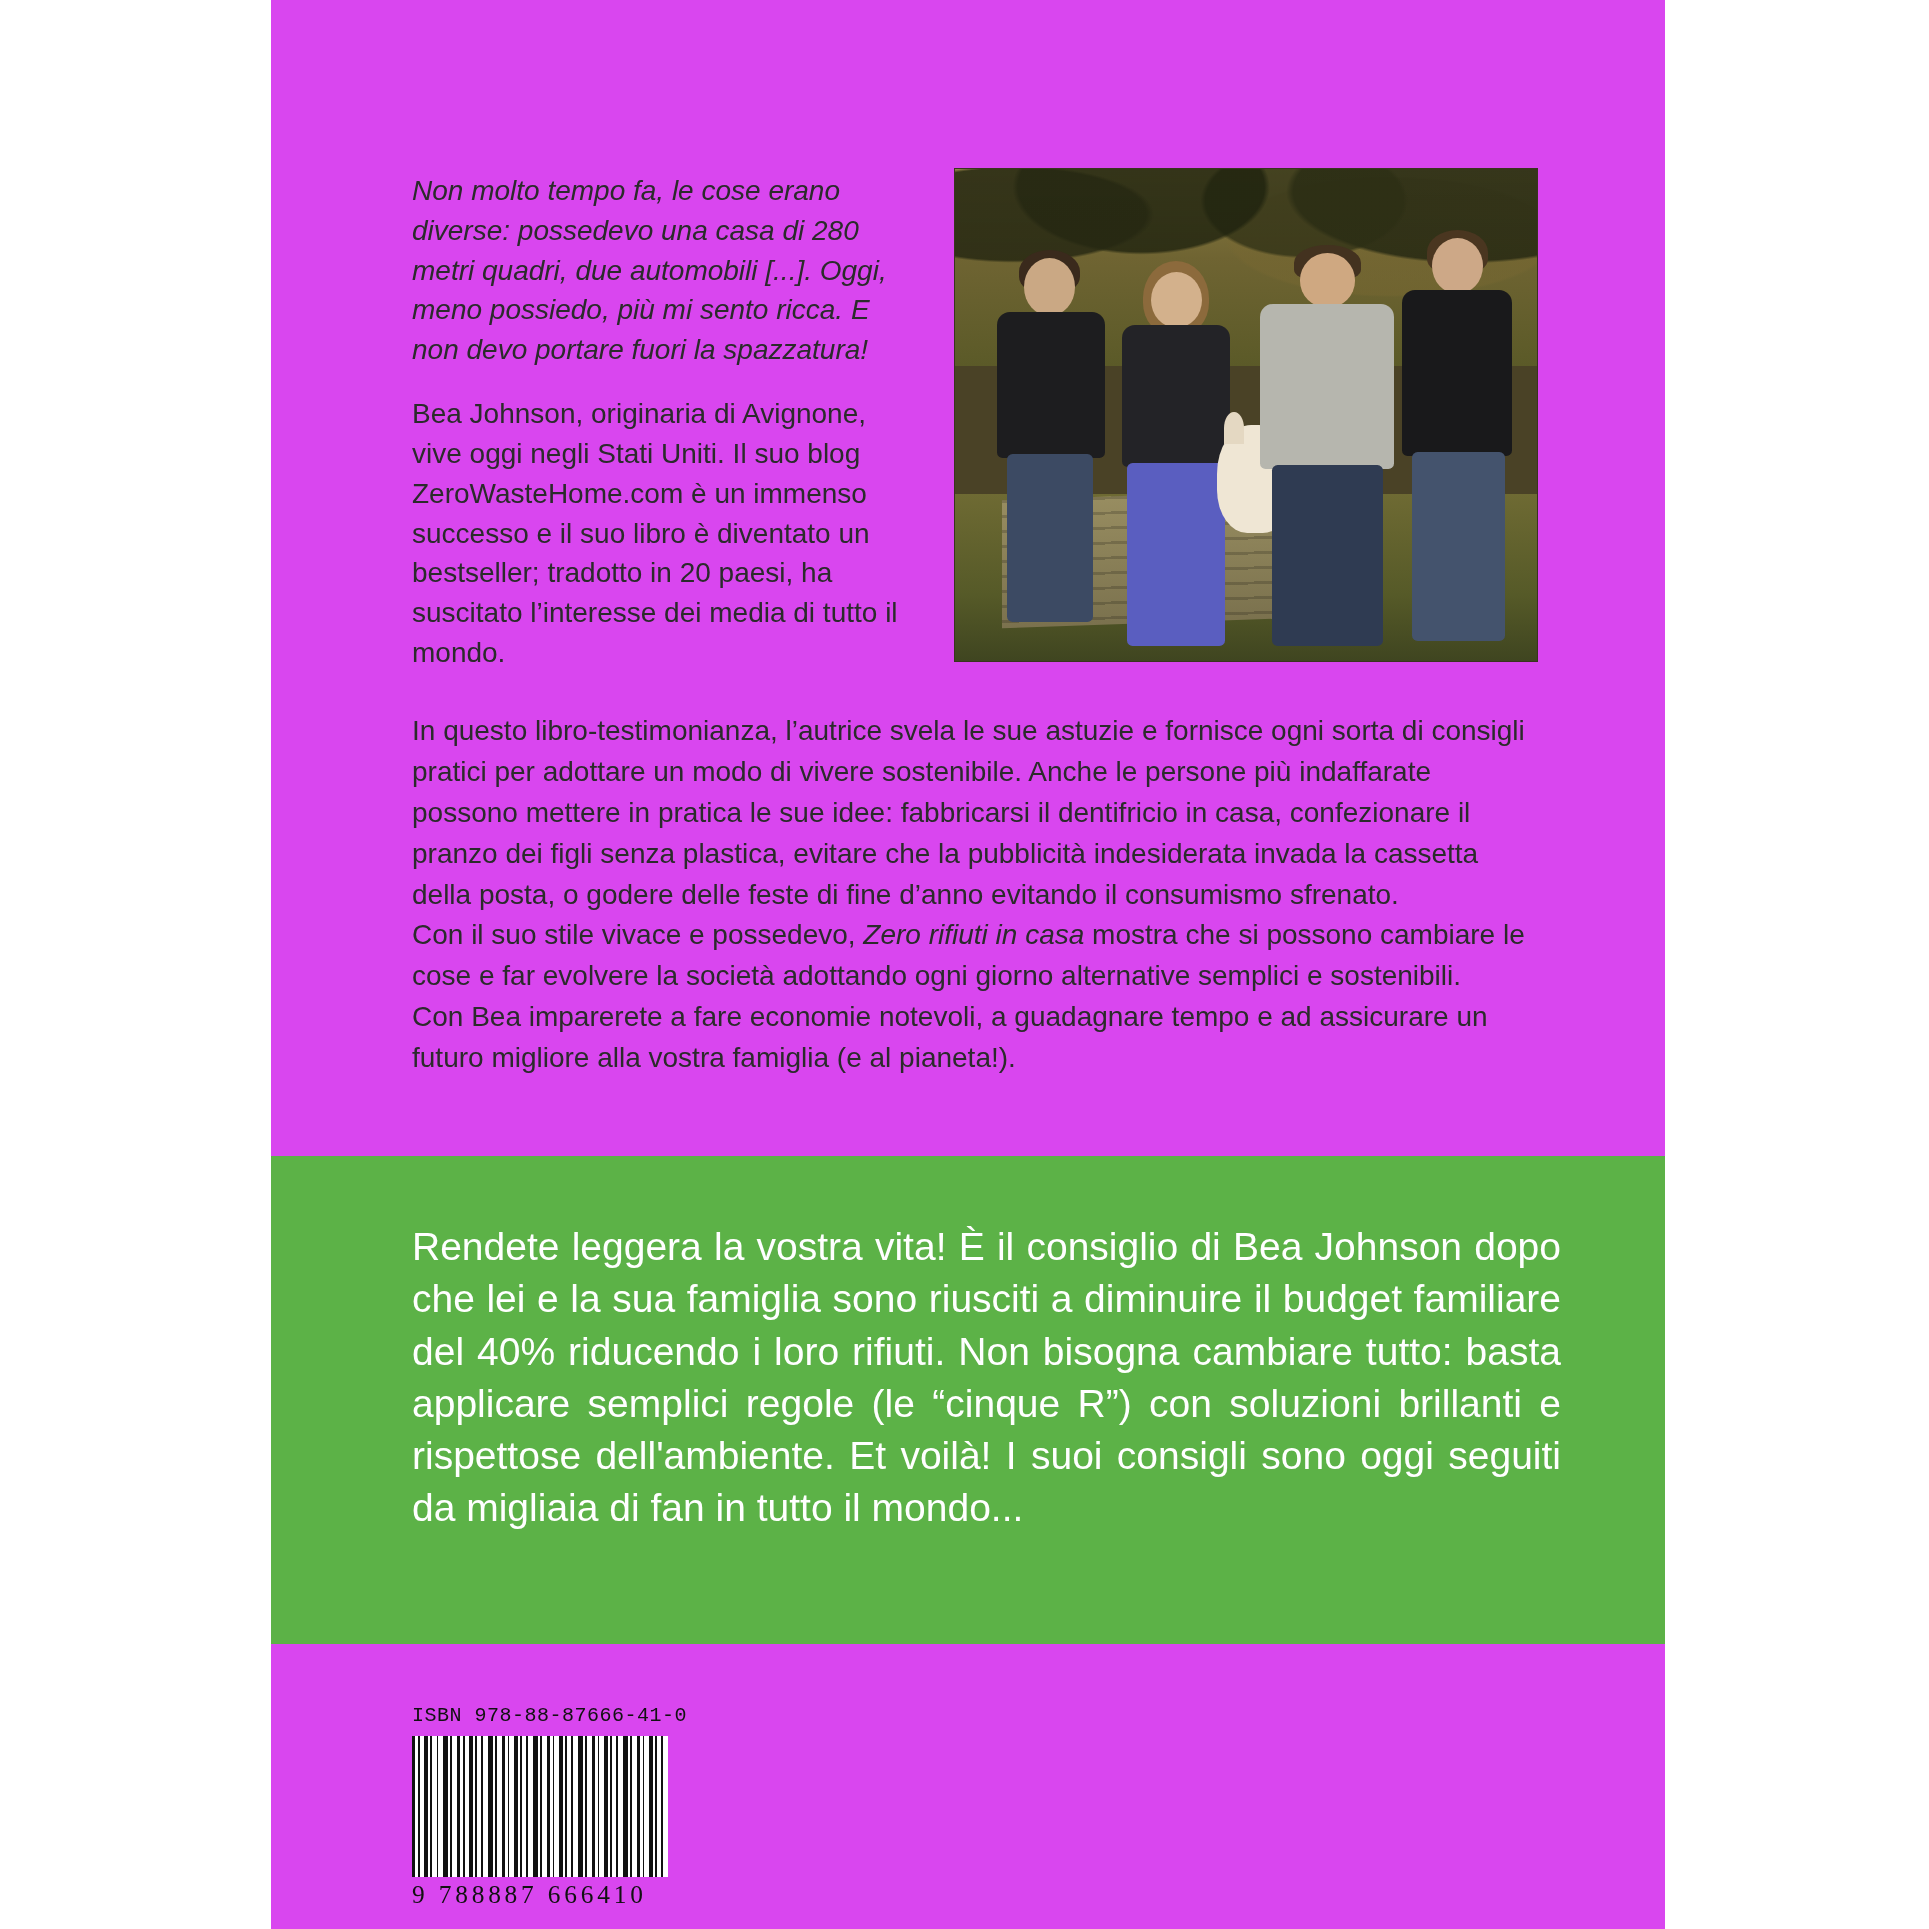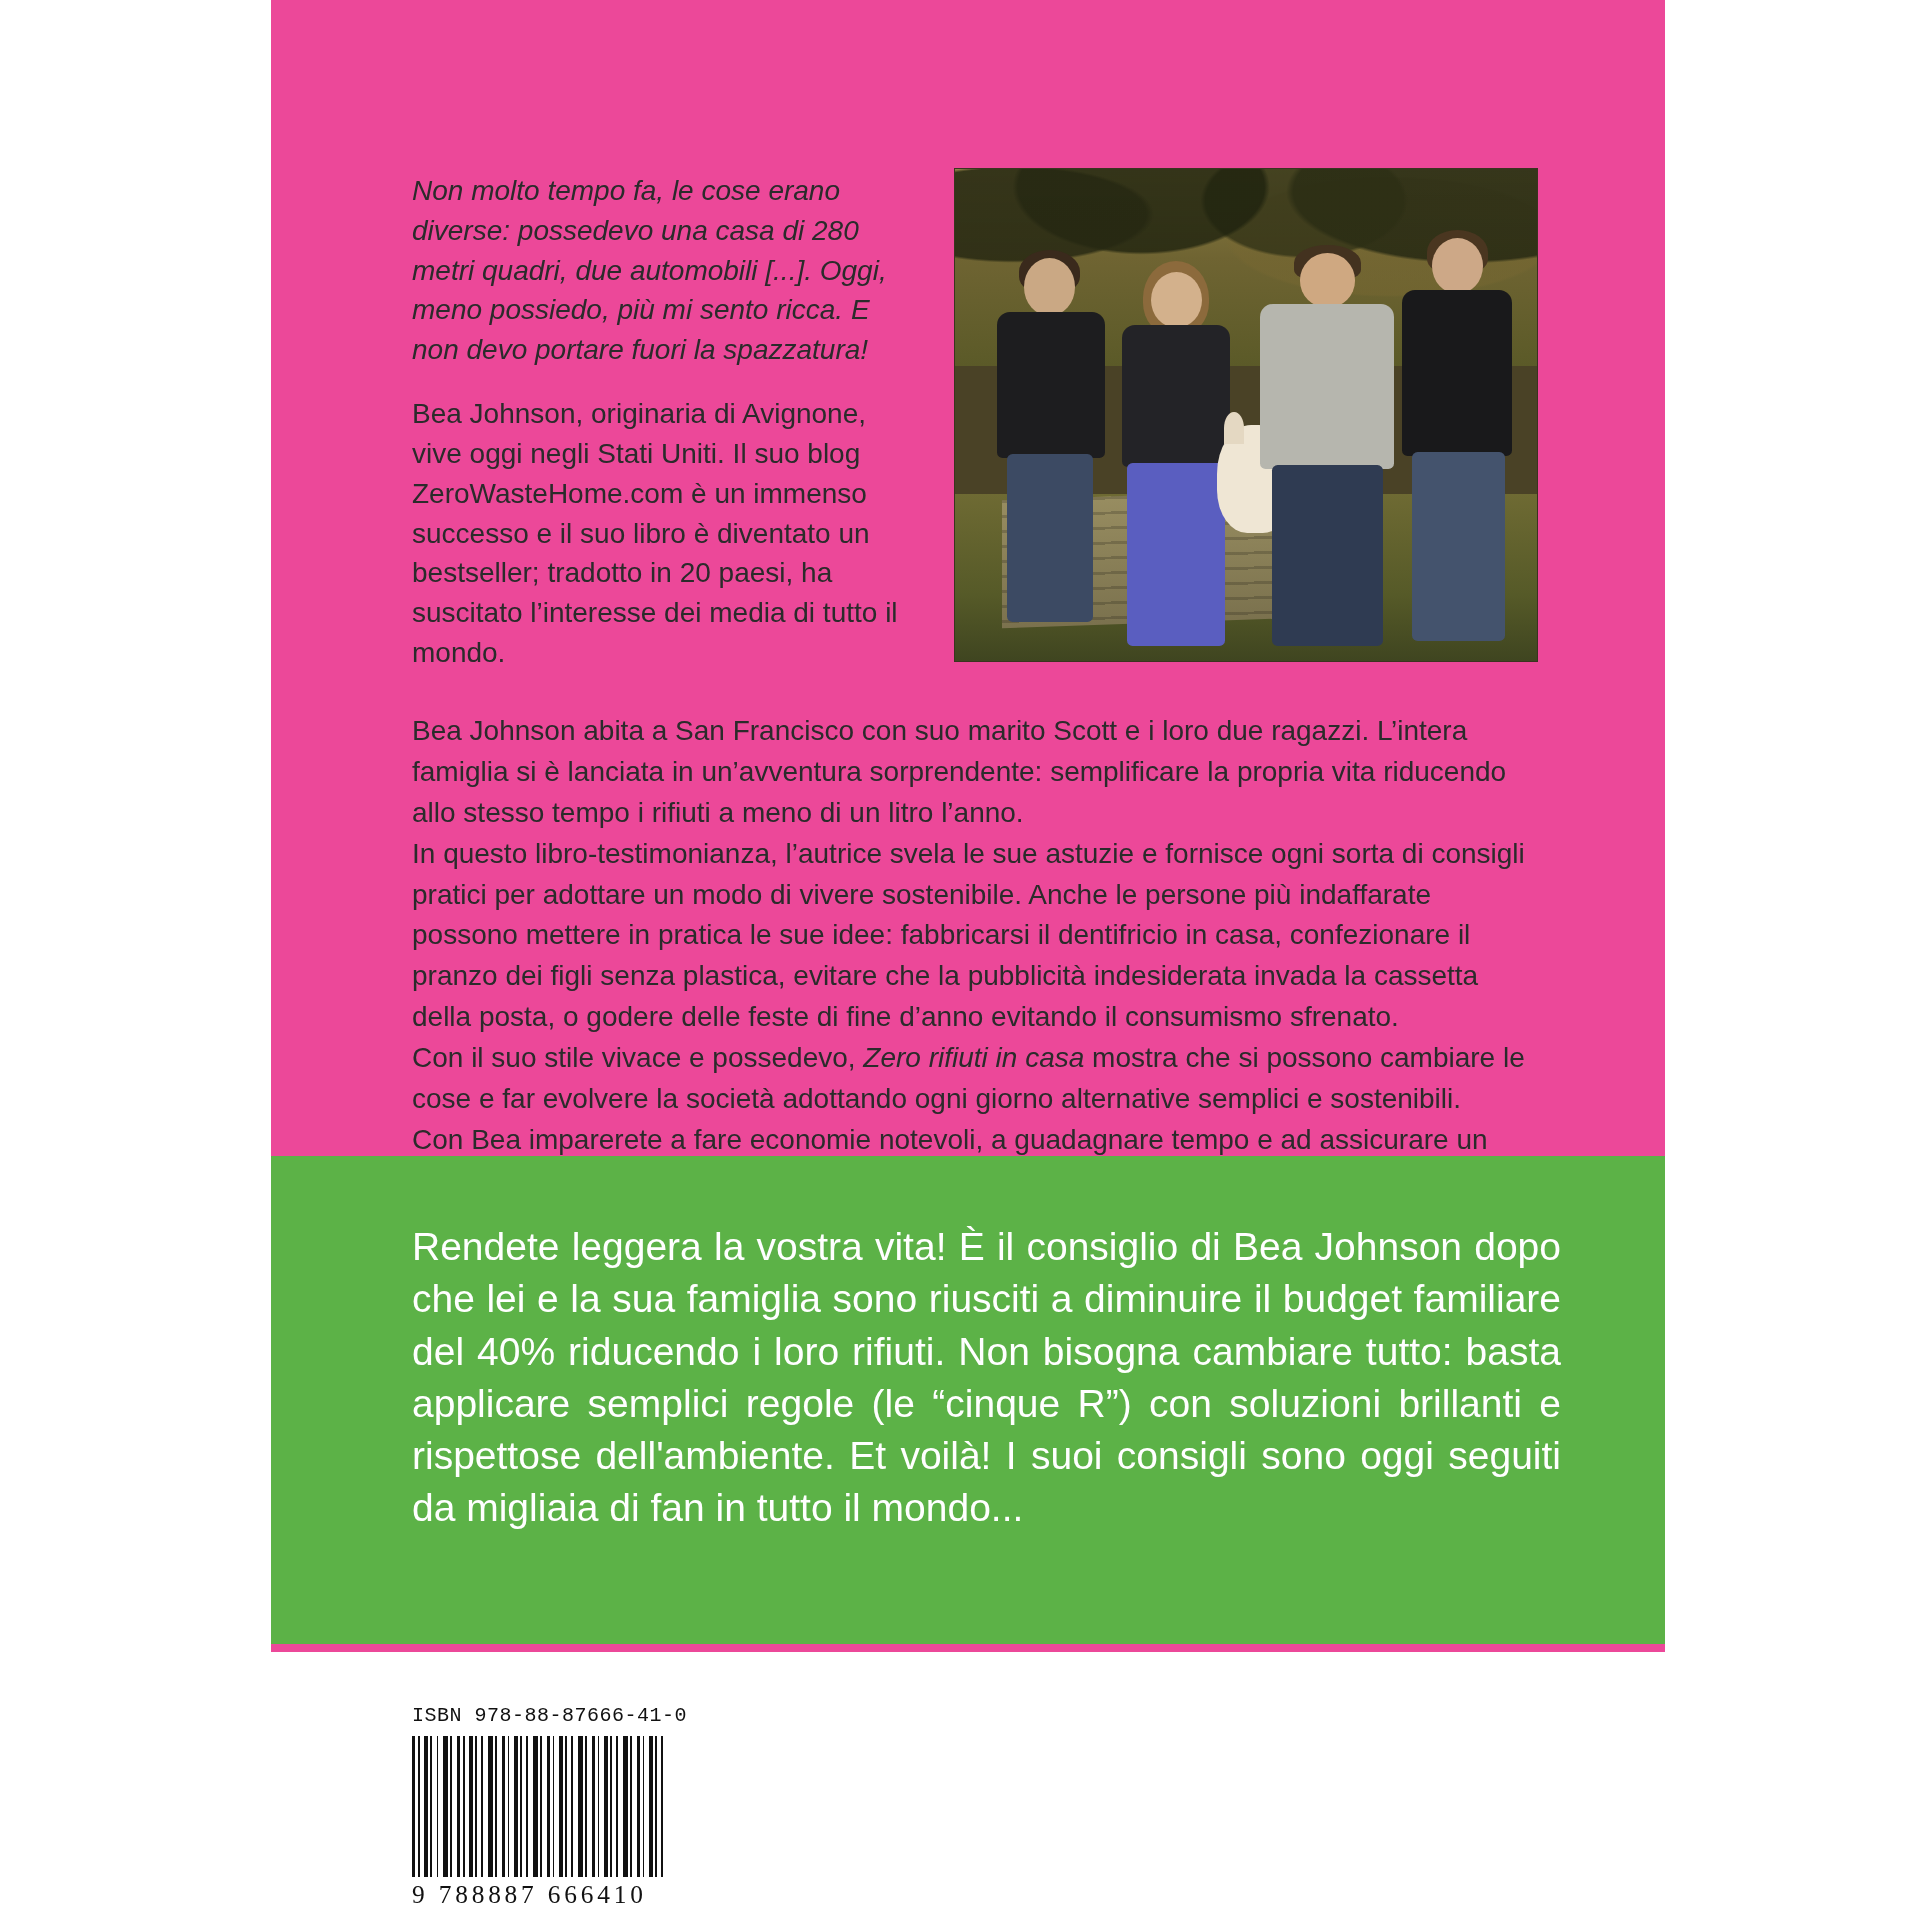--- a/index.html
+++ b/index.html
@@ -11,22 +11,22 @@
     width: 1929px;
     height: 1929px;
     font-family: "Liberation Sans", sans-serif;
     overflow: hidden;
   }
   .page {
     position: absolute;
     left: 271px;
     top: 0px;
     width: 1394px;
-    height: 1652px;
-    background: #ec4899;
+    height: 1929px;
+    background: #d946ef;
     box-sizing: border-box;
   }
   .content {
     position: absolute;
     left: 0;
     top: 0;
     width: 100%;
     height: 100%;
   }
 
@@ -243,21 +243,20 @@
 
       <div class="figure p4">
         <div class="hair"></div>
         <div class="fig-head"></div>
         <div class="fig-body"></div>
         <div class="fig-legs"></div>
       </div>
     </div>
 
     <div class="body-text">
-      <p>Bea Johnson abita a San Francisco con suo marito Scott e i loro due ragazzi. L’intera famiglia si è lanciata in un’avventura sorprendente: semplificare la propria vita riducendo allo stesso tempo i rifiuti a meno di un litro l’anno.</p>
       <p>In questo libro-testimonianza, l’autrice svela le sue astuzie e fornisce ogni sorta di consigli pratici per adottare un modo di vivere sostenibile. Anche le persone più indaffarate possono mettere in pratica le sue idee: fabbricarsi il dentifricio in casa, confezionare il pranzo dei figli senza plastica, evitare che la pubblicità indesiderata invada la cassetta della posta, o godere delle feste di fine d’anno evitando il consumismo sfrenato.</p>
       <p><span>Con il suo stile vivace e possedevo, </span><em>Zero rifiuti in casa</em><span> mostra che si possono cambiare le cose e far evolvere la società adottando ogni giorno alternative semplici e sostenibili.</span></p>
       <p>Con Bea imparerete a fare economie notevoli, a guadagnare tempo e ad assicurare un futuro migliore alla vostra famiglia (e al pianeta!).</p>
     </div>
 
     <div class="green-band"></div>
     <div class="green-text">Rendete leggera la vostra vita! È il consiglio di Bea Johnson dopo che lei e la sua famiglia sono riusciti a diminuire il budget familiare del 40% riducendo i loro rifiuti. Non bisogna cambiare tutto: basta applicare semplici regole (le “cinque R”) con soluzioni brillanti e rispettose dell'ambiente. Et voilà! I suoi consigli sono oggi seguiti da migliaia di fan in tutto il mondo...</div>
 
     <div class="isbn-block">
       <div class="isbn-text">ISBN 978-88-87666-41-0</div>

